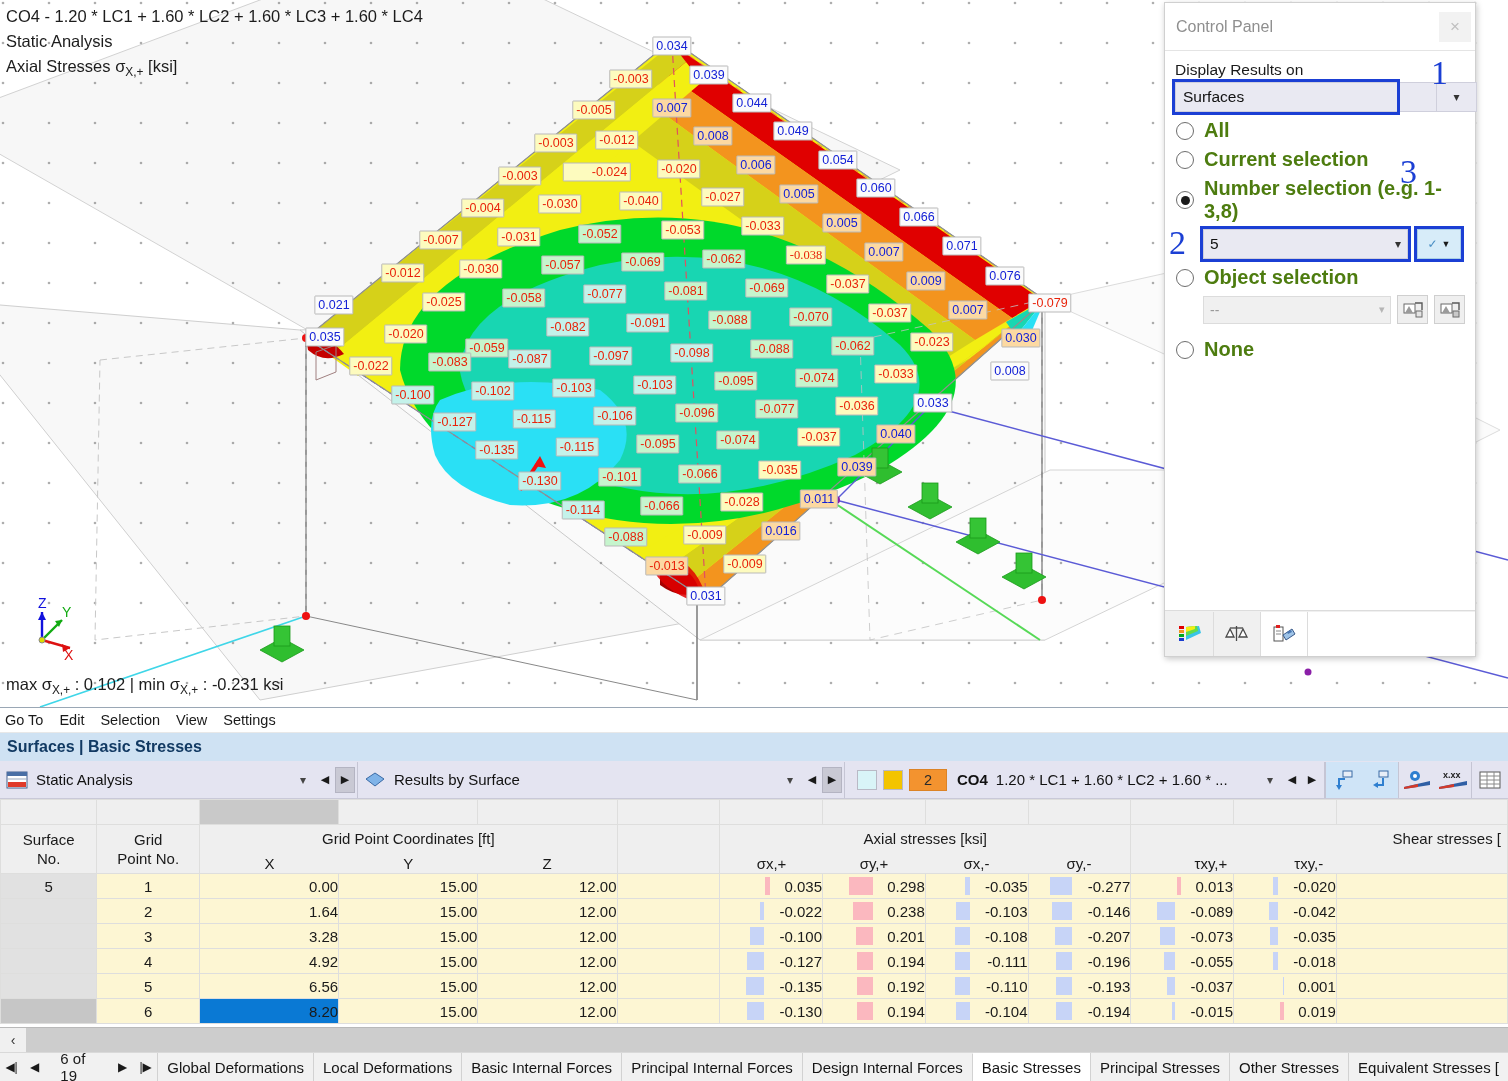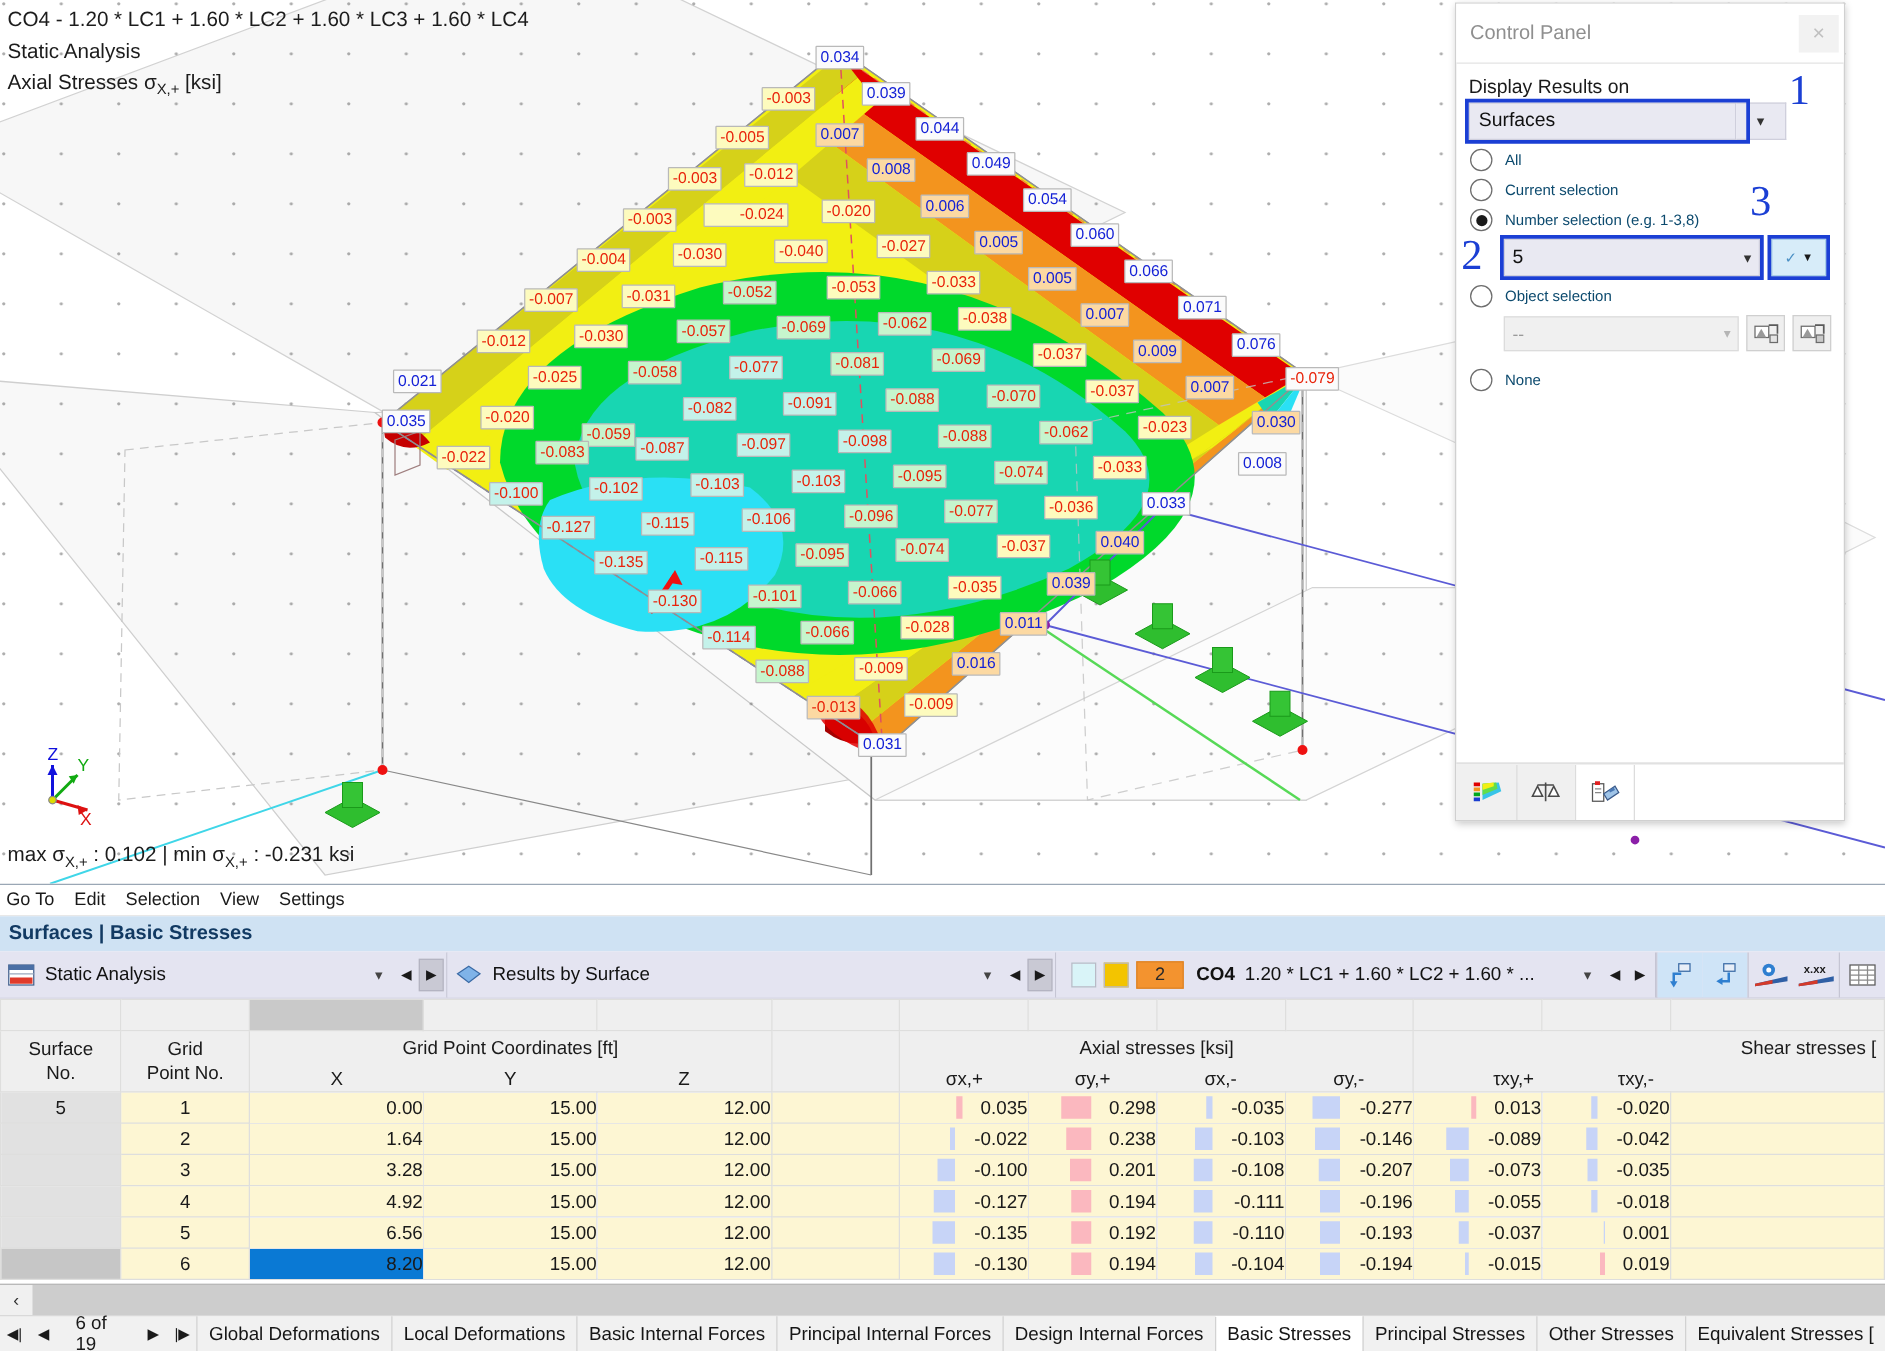--- a/index.html
+++ b/index.html
@@ -95,21 +95,21 @@
   .radio-row { display: flex; align-items: center; margin: 6px 0 6px 1px; }
   .radio {
     width: 18px; height: 18px; border-radius: 50%;
     border: 1.6px solid #6d6d6d; background: #fff;
     display: inline-flex; align-items: center; justify-content: center;
     margin-right: 10px; flex: none;
   }
   .radio.on::after {
     content: ""; width: 9px; height: 9px; border-radius: 50%; background: #1a1a1a;
   }
-  .radio-label { font-size: 12px; color: #0c4a6e; }
+  .radio-label { font-size: 20px; color: #4d7c0f; font-weight: bold; }
 
   .num-input {
     height: 30px; width: 205px; background: #e9e9f2;
     border: 1px solid #cfcfdc; display: flex; align-items: center;
     padding: 0 6px; font-size: 15.5px; color: #111;
   }
   .num-input .v { flex: 1; }
   .num-input .chev { color: #333; font-size: 12px; }
   .chk-btn {
     width: 44px; height: 30px; background: #d7ecf9; border: 1px solid #a9cfe6;
@@ -413,21 +413,21 @@
         <div class="lbl neg b-gn" style="left: 600px; top: 234px;">-0.052</div>
         <div class="lbl neg b-yl" style="left: 683px; top: 230px;">-0.053</div>
         <div class="lbl neg b-yl" style="left: 763px; top: 226px;">-0.033</div>
         <div class="lbl pos b-or" style="left: 842px; top: 223px;">0.005</div>
         <div class="lbl pos b-wh" style="left: 919px; top: 217px;">0.066</div>
         <div class="lbl neg b-yl" style="left: 403px; top: 273px;">-0.012</div>
         <div class="lbl neg b-yl" style="left: 481px; top: 269px;">-0.030</div>
         <div class="lbl neg b-gn" style="left: 563px; top: 265px;">-0.057</div>
         <div class="lbl neg b-gn" style="left: 643px; top: 262px;">-0.069</div>
         <div class="lbl neg b-gn" style="left: 724px; top: 259px;">-0.062</div>
-        <div class="lbl neg b-yl" style="left: 788px; top: 255px;">-0.038</div>
+        <div class="lbl neg b-yl" style="left: 806px; top: 255px; font-family: Liberation Serif, serif;">-0.038</div>
         <div class="lbl pos b-or" style="left: 884px; top: 252px;">0.007</div>
         <div class="lbl pos b-wh" style="left: 962px; top: 246px;">0.071</div>
         <div class="lbl pos b-wh" style="left: 334px; top: 305px;">0.021</div>
         <div class="lbl neg b-yl" style="left: 444px; top: 302px;">-0.025</div>
         <div class="lbl neg b-gn" style="left: 524px; top: 298px;">-0.058</div>
         <div class="lbl neg b-tl" style="left: 605px; top: 294px;">-0.077</div>
         <div class="lbl neg b-gn" style="left: 686px; top: 291px;">-0.081</div>
         <div class="lbl neg b-gn" style="left: 767px; top: 288px;">-0.069</div>
         <div class="lbl neg b-yl" style="left: 848px; top: 284px;">-0.037</div>
         <div class="lbl pos b-or" style="left: 926px; top: 281px;">0.009</div>
@@ -494,21 +494,21 @@
     <div id="cp-titlebar">
       <div id="cp-title">Control Panel</div>
       <div id="cp-close">×</div>
     </div>
 
     <div id="cp-body">
       <div class="cp-label">Display Results on</div>
 
       <div class="cp-row" style="position:relative;">
         <div class="sel-wrap">
-          <div class="sel-main" style="width:214px;">Surfaces</div>
+          <div class="sel-main" style="width:262px;">Surfaces</div>
           <div class="sel-arrow">▾</div>
         </div>
         <div class="hl-box" style="left:-3px; top:-3px; width:228px; height:36px;"></div>
         <div class="callout" style="left:256px; top:-26px;">1</div>
       </div>
 
       <div class="radio-row">
         <span class="radio"></span>
         <span class="radio-label">All</span>
       </div>

